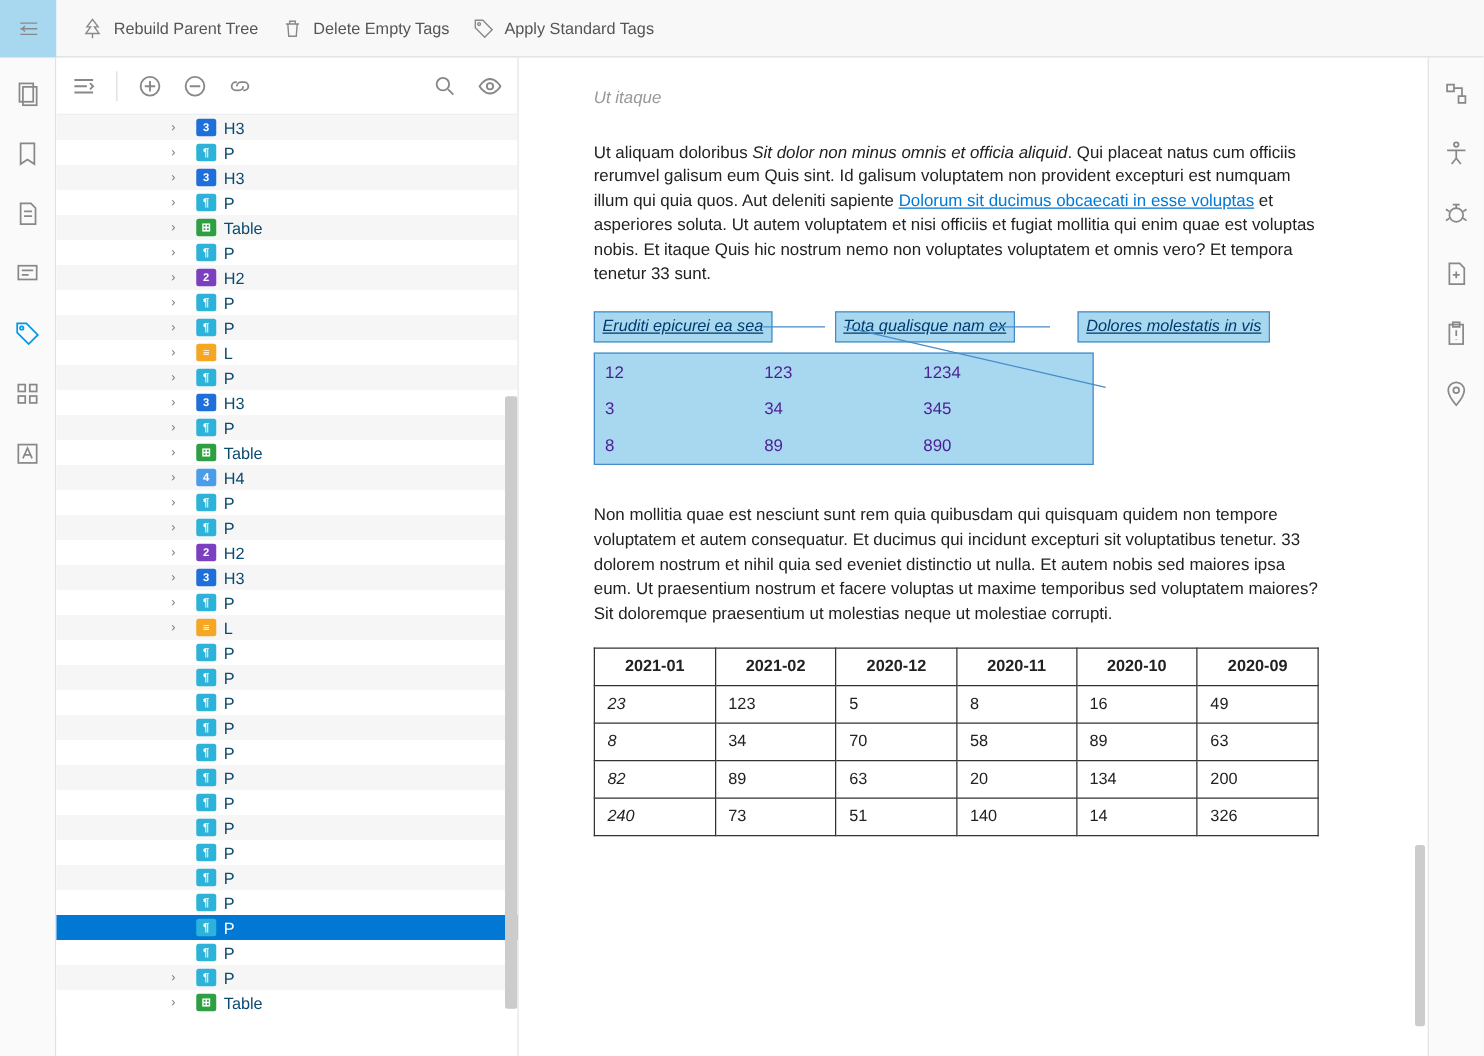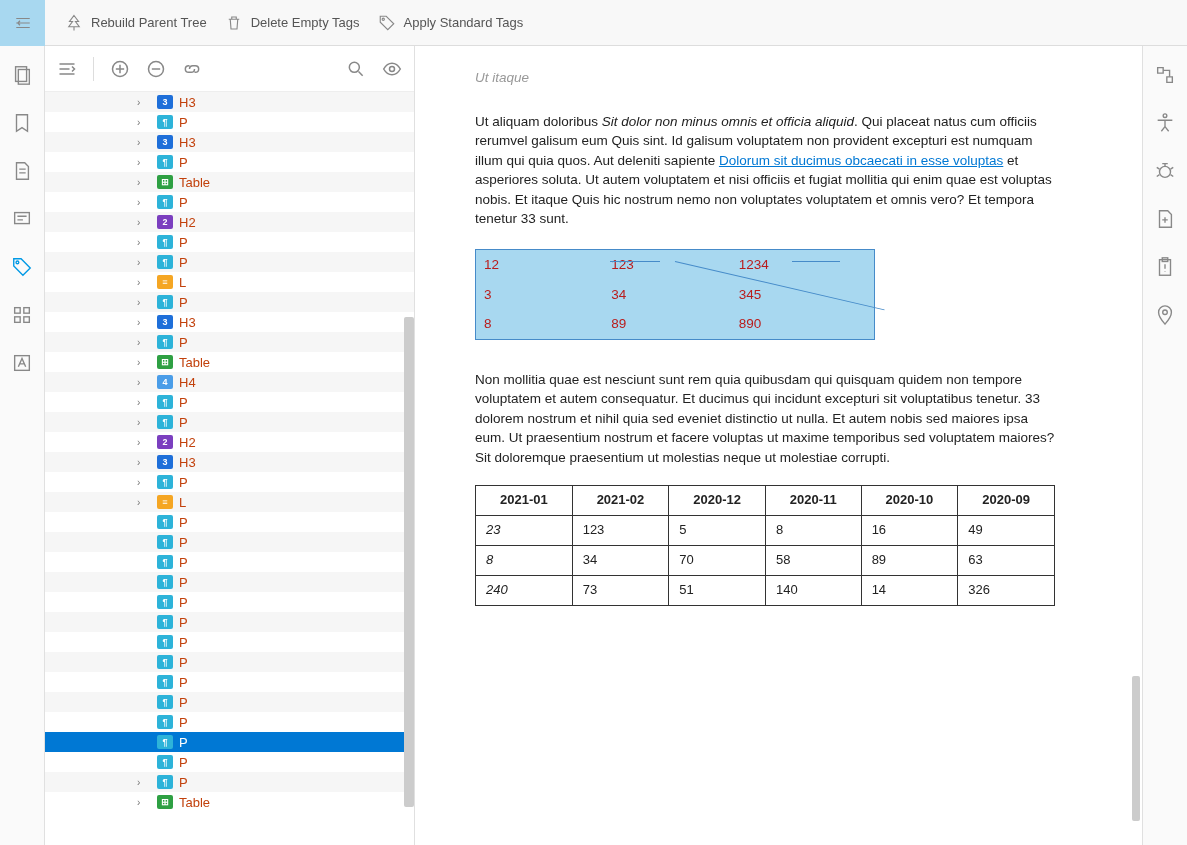--- a/index.html
+++ b/index.html
@@ -25,36 +25,36 @@
 .tree-row:nth-child(even){background:#fff}
 .tree-row.selected{background:#0078d4;color:#fff}
 .tree-chevron{position:absolute;left:92px;font-size:10px;color:#777}
 .tree-tag{width:16px;height:14px;border-radius:2px;display:flex;align-items:center;justify-content:center;font-size:9px;font-weight:bold;color:#fff;margin-left:22px;flex-shrink:0}
 .tag-h3{background:#1e6fd9}
 .tag-h2{background:#7b3fbf}
 .tag-h4{background:#4a9de8}
 .tag-p{background:#2db3d9}
 .tag-l{background:#f5a623}
 .tag-table{background:#2ea043}
-.tree-label{color:#c2410c}
+.tree-label{color:#0c4a6e}
 .tree-row.selected .tree-label{color:#fff}
 .tree-scroll-ind{position:absolute;right:0;top:225px;width:10px;height:490px;background:#ccc;border-radius:2px}
 .content{flex:1;background:#fff;overflow-y:auto;position:relative}
 .content-scroll-ind{position:absolute;right:2px;top:630px;width:8px;height:145px;background:#ccc;border-radius:2px}
 .doc{padding:22px 60px 40px 60px;font-size:13.5px;color:#222;line-height:1.45;max-width:700px}
 .doc-caption{font-style:italic;color:#999;margin-bottom:24px}
 .doc-p{margin-bottom:18px}
 .doc-p em{font-style:italic}
 .doc-link{color:#0078d4;text-decoration:underline;cursor:pointer}
 .sel-table{margin:20px 0 30px 0;position:relative}
 .sel-header-row{display:flex;gap:50px;margin-bottom:8px}
 .sel-header{background:#a8d8f0;border:1px solid #468bc9;font-style:italic;color:#003a6b;padding:2px 6px;font-size:13px;text-decoration:underline}
 .sel-body{background:#a8d8f0;border:1px solid #468bc9;width:400px}
 .sel-body-row{display:flex;padding:5px 8px}
-.sel-body-row>div{flex:1;color:#b91c1c;font-size:13.5px}
+.sel-body-row>div{flex:1;color:#4c1d95;font-size:13.5px}
 .sel-line{position:absolute;border-top:1px solid #468bc9;transform-origin:left}
 .data-table{border-collapse:collapse;width:100%;margin-top:18px;font-size:13px}
 .data-table th,.data-table td{border:1px solid #333;padding:5px 10px;text-align:left}
 .data-table th{font-weight:bold;text-align:center}
 .data-table td:first-child{font-style:italic}
 .right-rail{width:45px;background:#fafafa;border-left:1px solid #e0e0e0;display:flex;flex-direction:column;align-items:center;gap:26px;padding-top:18px}
 .icon-circle{stroke-width:1.8}
 </style>
 </head>
 <body>
@@ -322,20 +322,25 @@
     </div>
 
     <div class="content">
       <div class="doc">
         <div class="doc-caption">Ut itaque</div>
         <div class="doc-p">
           <span>Ut aliquam doloribus </span><em>Sit dolor non minus omnis et officia aliquid</em><span>. Qui placeat natus cum officiis rerumvel galisum eum Quis sint. Id galisum voluptatem non provident excepturi est numquam illum qui quia quos. Aut deleniti sapiente </span><a class="doc-link">Dolorum sit ducimus obcaecati in esse voluptas</a><span> et asperiores soluta. Ut autem voluptatem et nisi officiis et fugiat mollitia qui enim quae est voluptas nobis. Et itaque Quis hic nostrum nemo non voluptates voluptatem et omnis vero? Et tempora tenetur 33 sunt.</span>
         </div>
 
         <div class="sel-table">
+          <div class="sel-header-row" id="sel-headers">
+              <div class="sel-header">Eruditi epicurei ea sea</div>
+              <div class="sel-header">Tota qualisque nam ex</div>
+              <div class="sel-header">Dolores molestatis in vis</div>
+            </div>
           <div class="sel-body" id="sel-body">
               <div class="sel-body-row">
                 <div>12</div>
                 <div>123</div>
                 <div>1234</div>
               </div>
               <div class="sel-body-row">
                 <div>3</div>
                 <div>34</div>
                 <div>345</div>
@@ -375,20 +380,28 @@
               </tr>
               <tr>
                 <td>8</td>
                 <td>34</td>
                 <td>70</td>
                 <td>58</td>
                 <td>89</td>
                 <td>63</td>
               </tr>
               <tr>
+                <td>82</td>
+                <td>89</td>
+                <td>63</td>
+                <td>20</td>
+                <td>134</td>
+                <td>200</td>
+              </tr>
+              <tr>
                 <td>240</td>
                 <td>73</td>
                 <td>51</td>
                 <td>140</td>
                 <td>14</td>
                 <td>326</td>
               </tr>
             </tbody>
         </table>
       </div>

